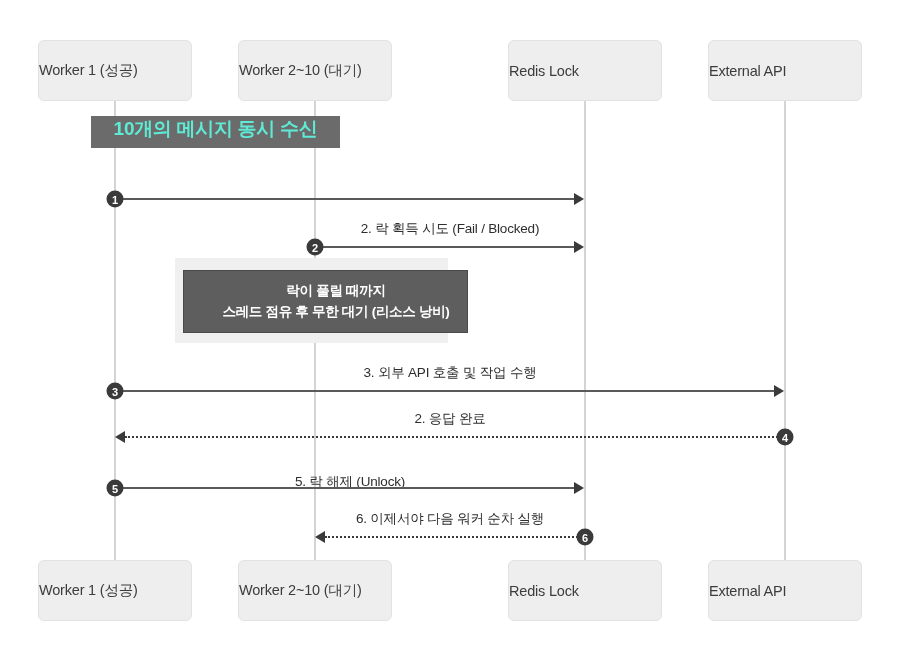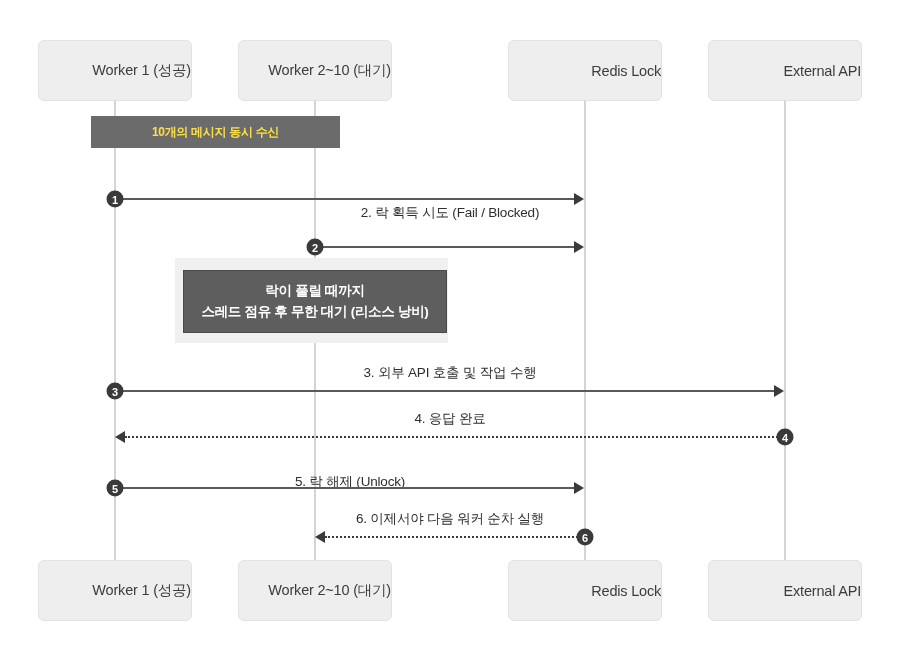--- a/index.html
+++ b/index.html
@@ -33,36 +33,35 @@
   .participant {
     position: absolute;
     width: 154px;
     height: 61px;
     box-sizing: border-box;
     background: #eeeeee;
     border: 1px solid #e2e2e2;
     border-radius: 6px;
     display: flex;
     align-items: center;
-    justify-content: flex-end;
+    justify-content: flex-start;
     color: #3c3c3c;
     font-size: 14.5px;
     letter-spacing: -0.2px;
     white-space: nowrap;
   }
 
   
   .note-bar {
     position: absolute;
     background: #6b6b6b;
-    color: #fde047;
-    display: flex;
-    align-items: center;
+    color: #5eead4;
+    display: flex;
     justify-content: center;
-    font-size: 12px;
+    font-size: 19px;
     font-weight: bold;
     letter-spacing: -0.3px;
     white-space: nowrap;
   }
 
   
   .note-band {
     position: absolute;
     background: #f0f0f0;
   }
@@ -74,20 +73,21 @@
     display: flex;
     flex-direction: column;
     align-items: center;
     justify-content: center;
     text-align: center;
     font-size: 13.5px;
     font-weight: bold;
     line-height: 1.55;
     letter-spacing: -0.3px;
     white-space: nowrap;
+    padding-left: 21px;
   }
 
   
   .msg-label {
     position: absolute;
     transform: translateX(-50%);
     color: #2e2e2e;
     font-size: 13.5px;
     letter-spacing: -0.2px;
     white-space: nowrap;
@@ -153,37 +153,37 @@
   </div>
 
   <div class="note-bar" style="left:91px; top:116px; width:249px; height:32px;">
     <span>10개의 메시지 동시 수신</span>
   </div>
 
   <div class="msg-line" style="left:115px; top:198px; width:463px;"></div>
   <div class="arrow-head right" style="left:574px; top:193px;"></div>
   <div class="seq-dot" style="left:115px; top:199px;">1</div>
 
-  <div class="msg-label" style="left:450px; top:204px;">2. 락 획득 시도 (Fail / Blocked)</div>
+  <div class="msg-label" style="left:450px; top:220px;">2. 락 획득 시도 (Fail / Blocked)</div>
   <div class="msg-line" style="left:315px; top:246px; width:263px;"></div>
   <div class="arrow-head right" style="left:574px; top:241px;"></div>
   <div class="seq-dot" style="left:315px; top:247px;">2</div>
 
   <div class="note-band" style="left:175px; top:258px; width:273px; height:85px;"></div>
   <div class="note-box" style="left:183px; top:270px; width:262px; height:61px;">
     <span>락이 풀릴 때까지</span>
     <span>스레드 점유 후 무한 대기 (리소스 낭비)</span>
   </div>
 
   <div class="msg-label" style="left:450px; top:364px;text-align:right;">3. 외부 API 호출 및 작업 수행</div>
   <div class="msg-line" style="left:115px; top:390px; width:663px;"></div>
   <div class="arrow-head right" style="left:774px; top:385px;"></div>
   <div class="seq-dot" style="left:115px; top:391px;">3</div>
 
-  <div class="msg-label" style="left:450px; top:410px;">4. 응답 완료</div>
+  <div class="msg-label" style="left:450px; top:410px;">2. 응답 완료</div>
   <div class="msg-line dotted" style="left:125px; top:436px; width:660px;"></div>
   <div class="arrow-head left" style="left:115px; top:431px;"></div>
   <div class="seq-dot" style="left:785px; top:437px;">4</div>
 
   <div class="msg-label" style="left:350px; top:461px;margin-top:12px;">5. 락 해제 (Unlock)</div>
   <div class="msg-line" style="left:115px; top:487px; width:463px;"></div>
   <div class="arrow-head right" style="left:574px; top:482px;"></div>
   <div class="seq-dot" style="left:115px; top:488px;">5</div>
 
   <div class="msg-label" style="left:450px; top:510px;">6. 이제서야 다음 워커 순차 실행</div>

